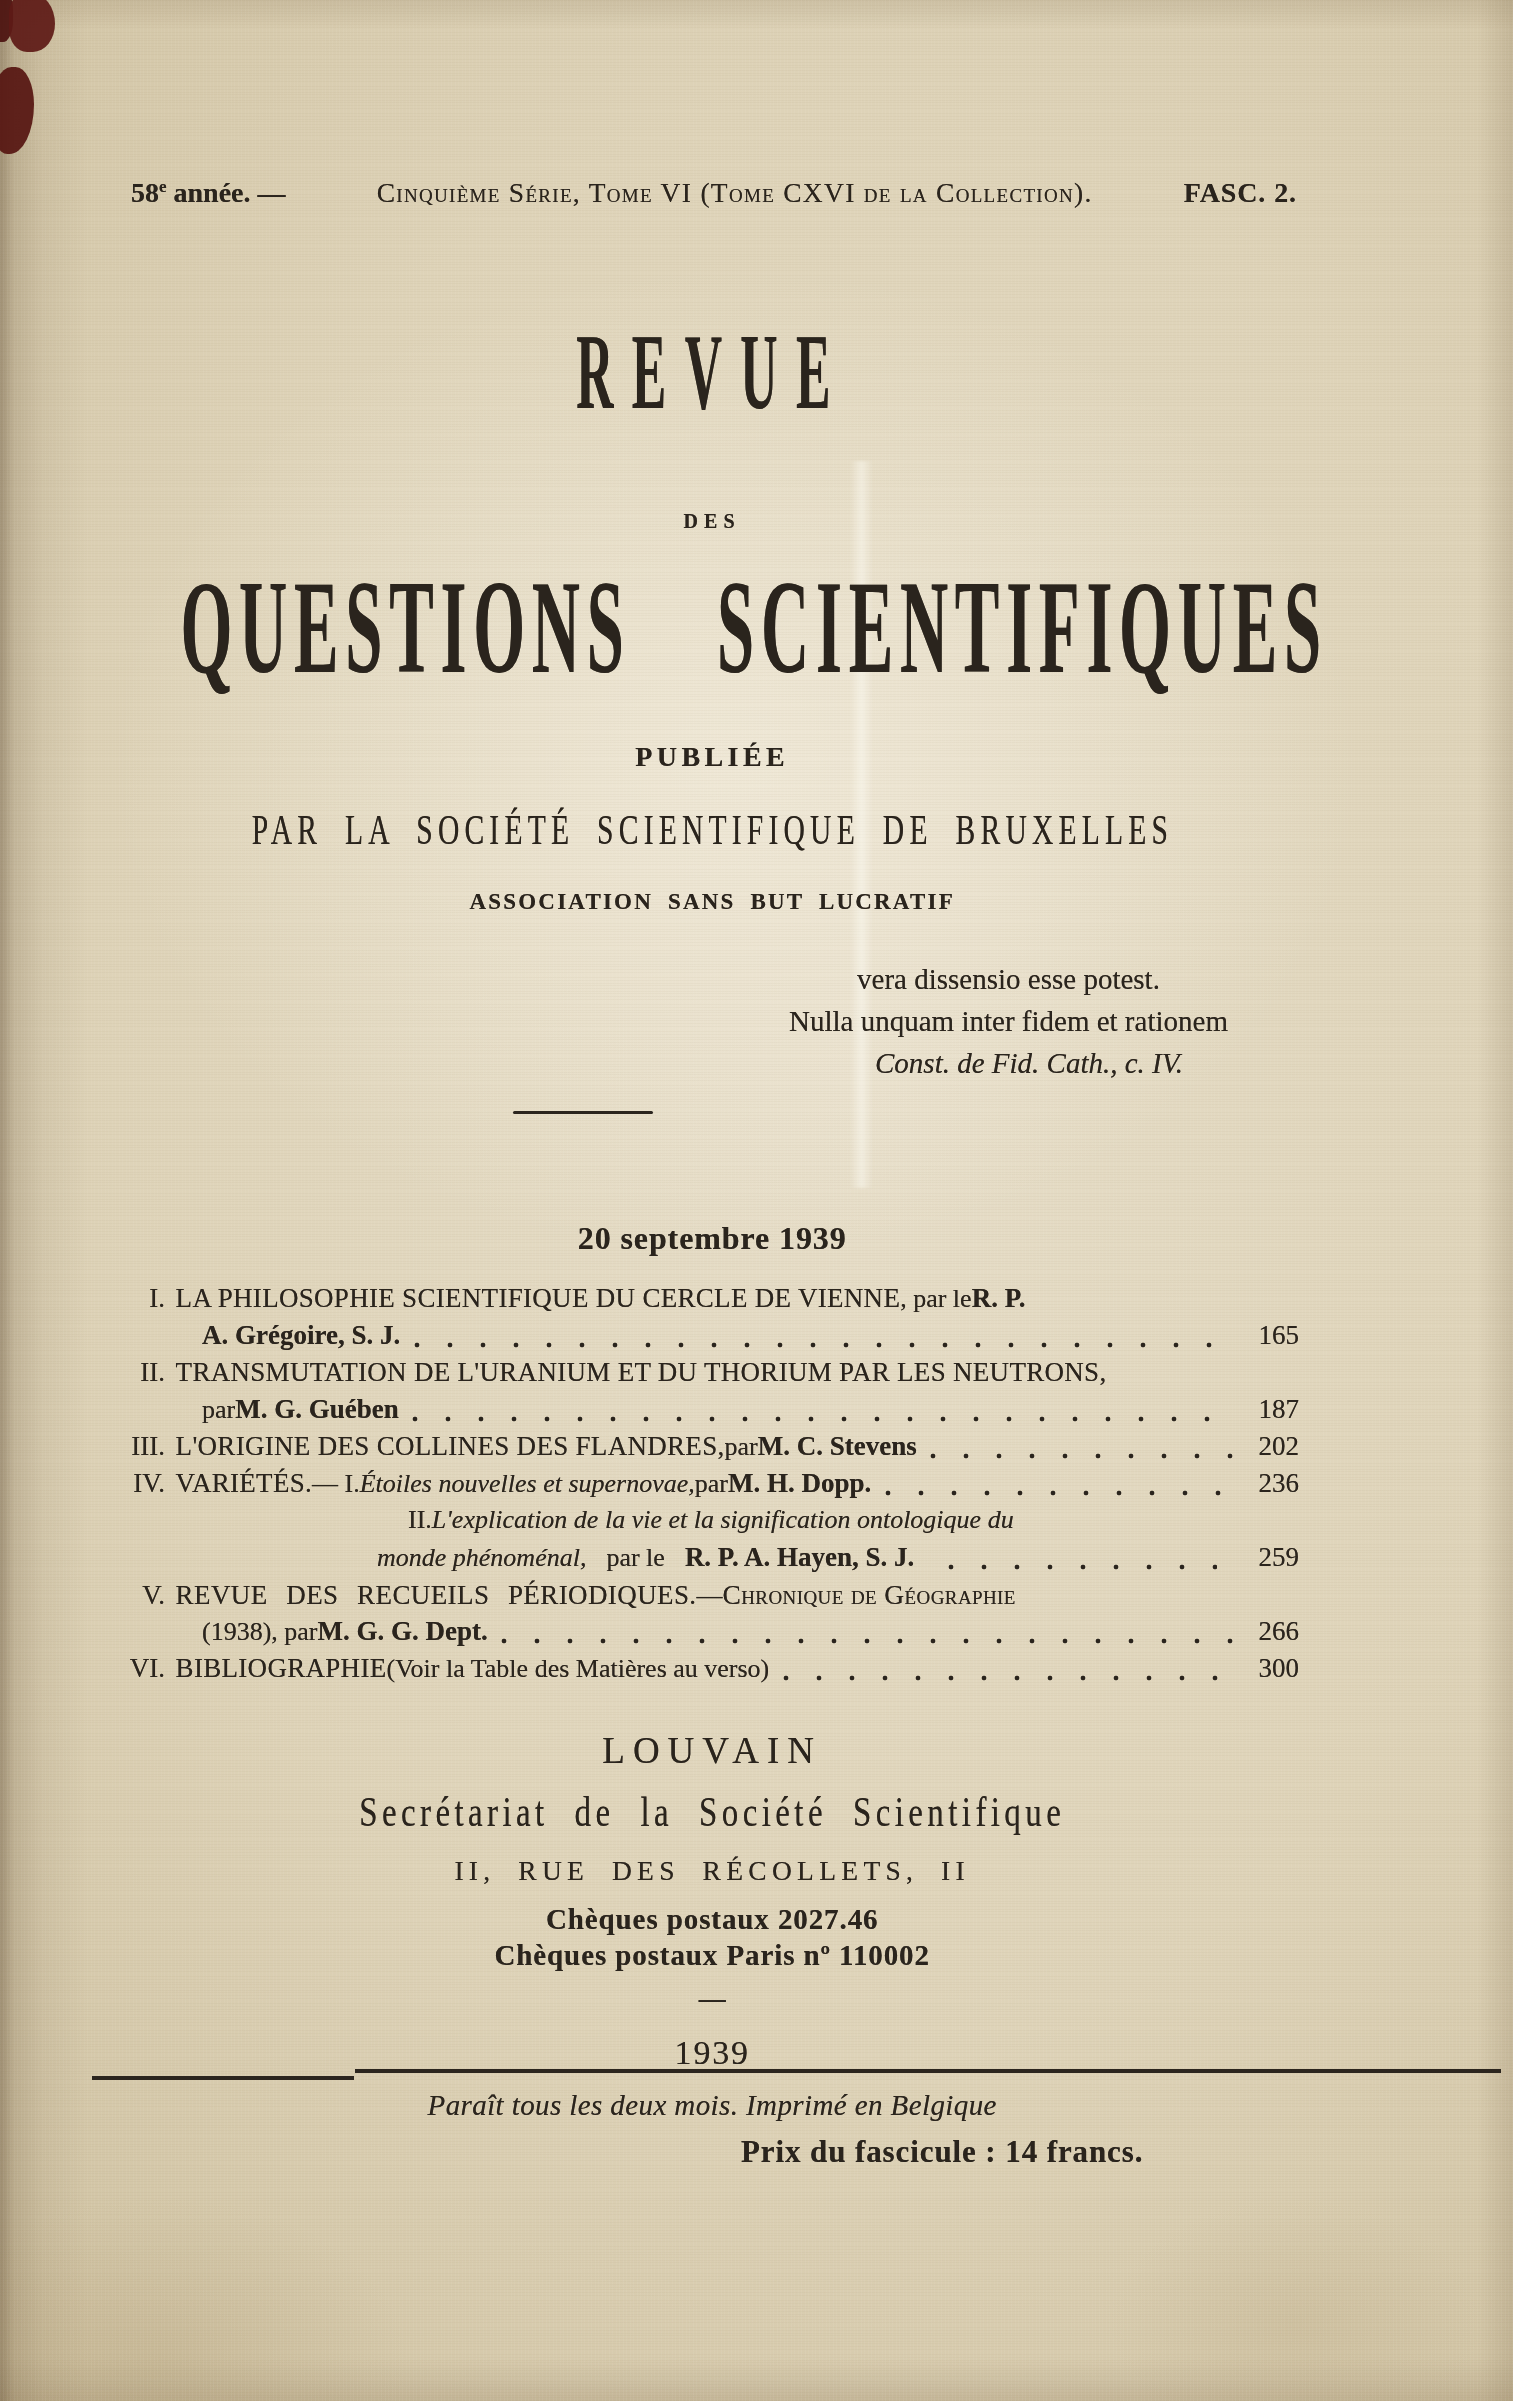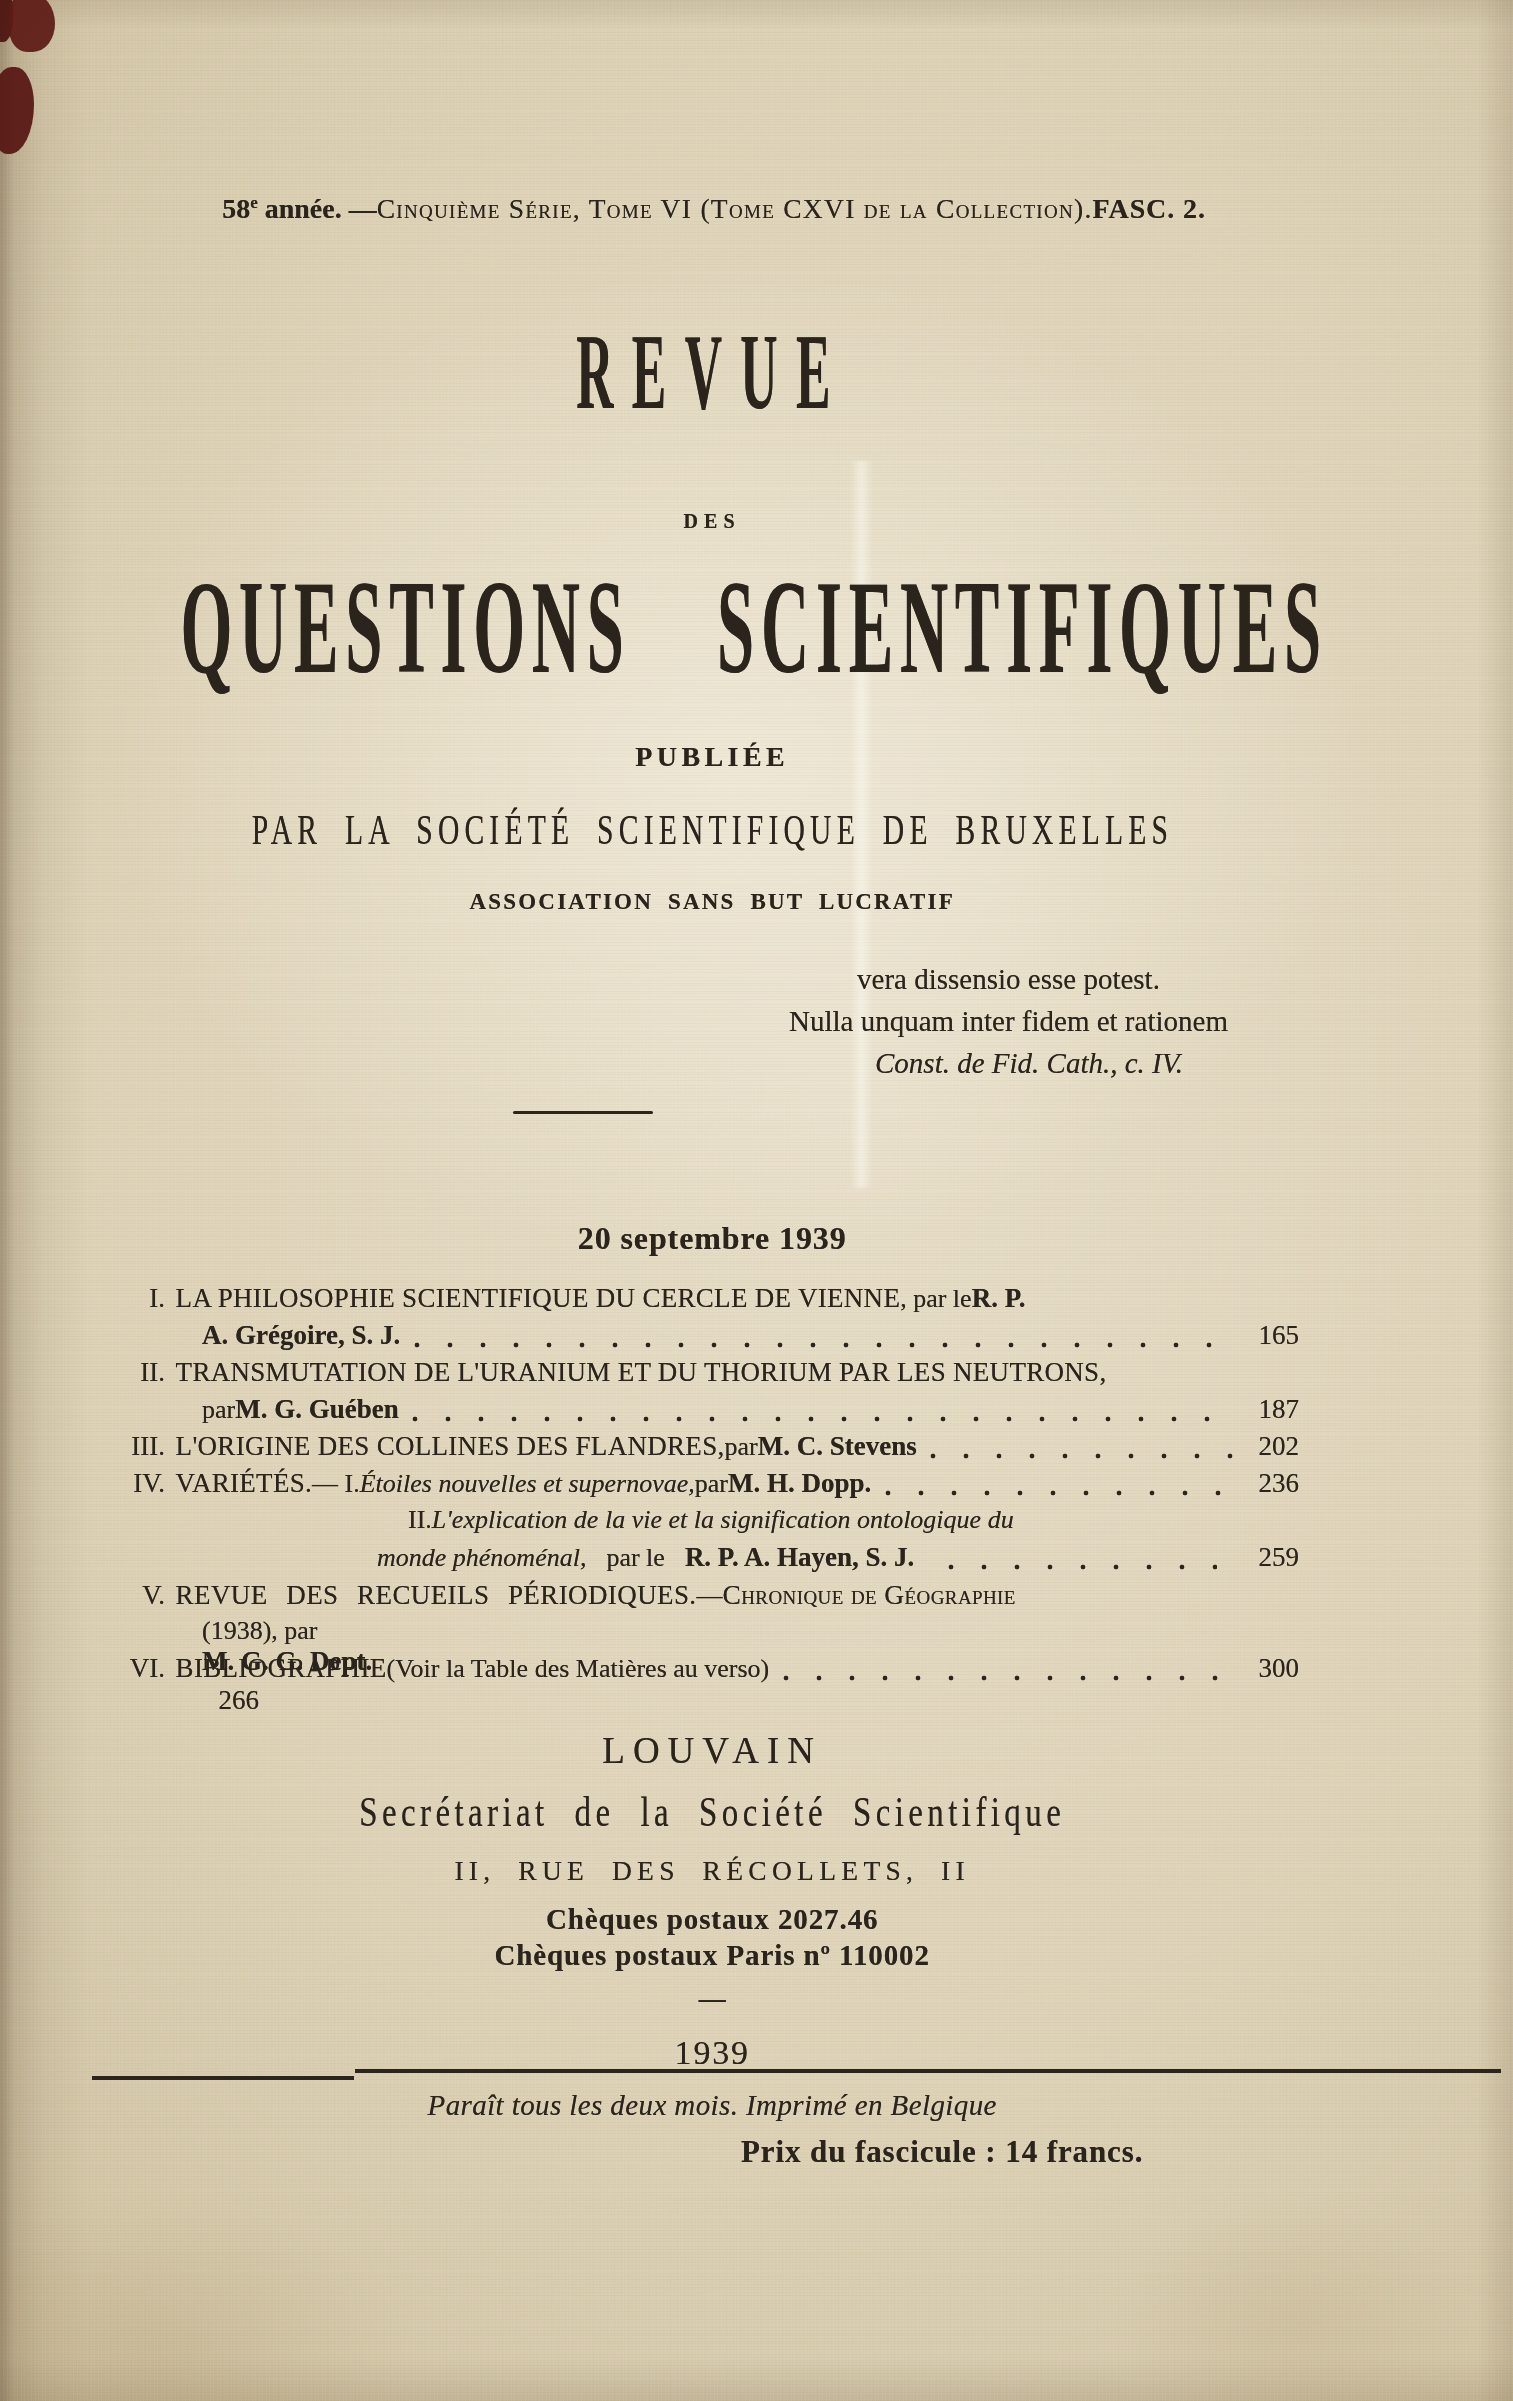--- a/index.html
+++ b/index.html
@@ -23,21 +23,21 @@
       repeating-linear-gradient(90deg, rgba(255,255,250,0.05) 0 0.9px, rgba(0,0,0,0) 0.9px 3.5px);}
   .crease{position:absolute;left:850px;top:461px;width:23px;height:727px;pointer-events:none;
       background:linear-gradient(90deg, rgba(0,0,0,0), rgba(255,255,248,0.45) 50%, rgba(0,0,0,0));filter:blur(1.8px);}
   .mark{position:absolute;pointer-events:none;filter:blur(0.7px);opacity:0.92;}
   .mark1{left:9px;top:-7px;width:46px;height:59px;background:#5e1a16;border-radius:40% 60% 55% 45%;}
   .mark2{left:-9px;top:67px;width:43px;height:87px;background:#561511;border-radius:50% 45% 60% 40%;}
   .mark3{left:-12.4px;top:-10.6px;width:25px;height:53px;background:#4c120f;border-radius:40%;}
   .c{position:absolute;left:2.7px;width:1419px;text-align:center;}
   .ink{color:#2a241d;text-shadow:0 0 0.5px rgba(44,36,26,0.65);}
 
-  .header{position:absolute;left:131px;top:177px;width:1166px;display:flex;justify-content:center;align-items:baseline;font-size:27.5px;white-space:nowrap;margin-top:16px;}
+  .header{position:absolute;left:131px;top:177px;width:1166px;display:flex;justify-content:space-between;align-items:baseline;font-size:27.5px;white-space:nowrap;}
   .h-left{font-weight:bold;font-size:28px;}
   .h-left sup{font-size:17px;}
   .h-series{font-variant:small-caps;letter-spacing:1.3px;font-size:27.5px;}
   .h-fasc{font-weight:bold;font-size:28px;letter-spacing:0.9px;}
 
   .revue{top:310px;font-size:76px;font-weight:bold;letter-spacing:27px;transform:scale(0.68,1.42);transform-origin:50% 0;white-space:nowrap;}
   .des{top:468px;font-size:20px;font-weight:bold;letter-spacing:6.2px;margin-top:42px;}
   .big-title{top:550px;font-size:89px;font-weight:bold;letter-spacing:9px;word-spacing:84px;transform:scale(0.75,1.5);transform-origin:50% 0;white-space:nowrap;}
   .publiee{top:741px;font-size:28px;font-weight:bold;letter-spacing:4.4px;}
   .society{top:805px;font-size:40px;letter-spacing:7px;word-spacing:14px;transform:scale(0.74,1.05);transform-origin:50% 0;white-space:nowrap;}
@@ -161,21 +161,21 @@
         <span class="seg-bold">R. P. A. Hayen, S. J.</span>
         <span class="leader"></span>
         <span class="toc-page">259</span>
       </div>
       <div class="toc-row">
         <span class="toc-num">V.</span>
         <span class="seg-capswide">REVUE DES RECUEILS PÉRIODIQUES.</span>
         <span class="seg-plain"> — </span>
         <span class="seg-smallcaps">Chronique de Géographie</span>
       </div>
-      <div class="toc-row" style="margin-left: 78px; flex-direction: column;">
+      <div class="toc-row" style="margin-left: 78px;">
         <span class="seg-plain">(1938), par </span>
         <span class="seg-bold">M. G. G. Dept.</span>
         <span class="leader"></span>
         <span class="toc-page">266</span>
       </div>
       <div class="toc-row">
         <span class="toc-num">VI.</span>
         <span class="seg-caps">BIBLIOGRAPHIE</span>
         <span class="seg-plain"> (Voir la Table des Matières au verso)</span>
         <span class="leader"></span>

